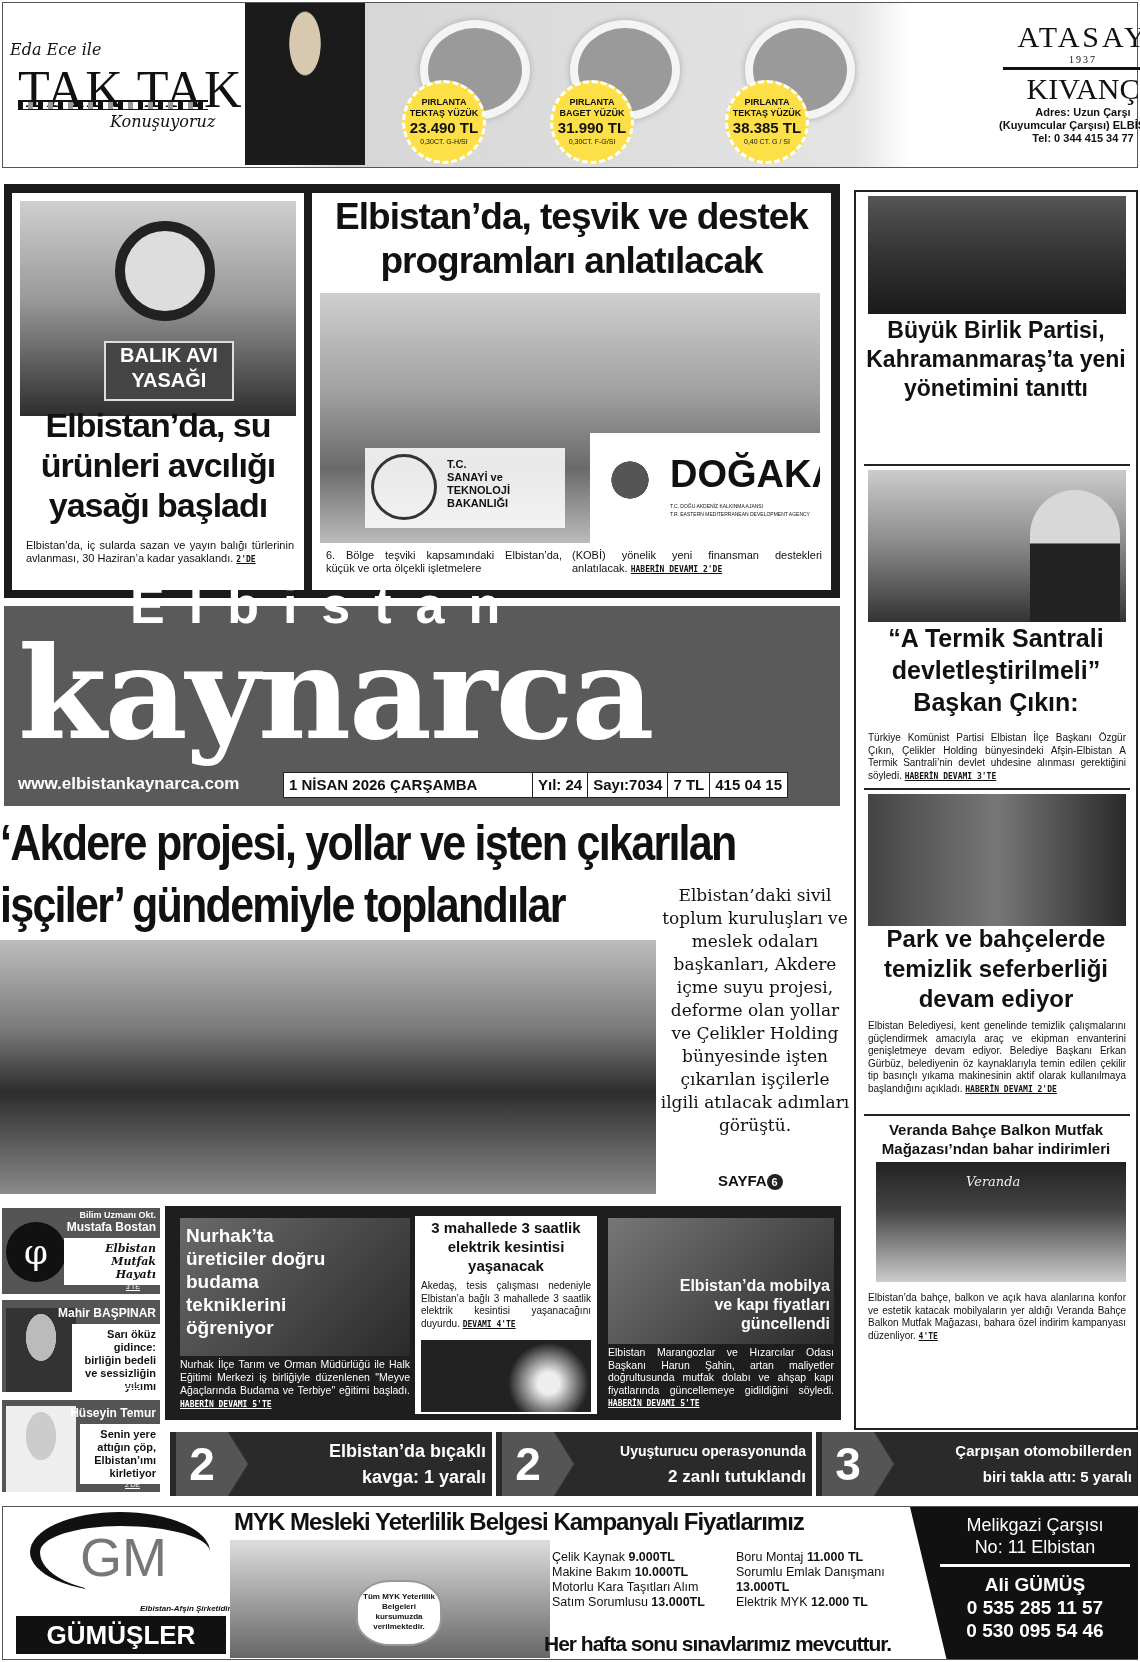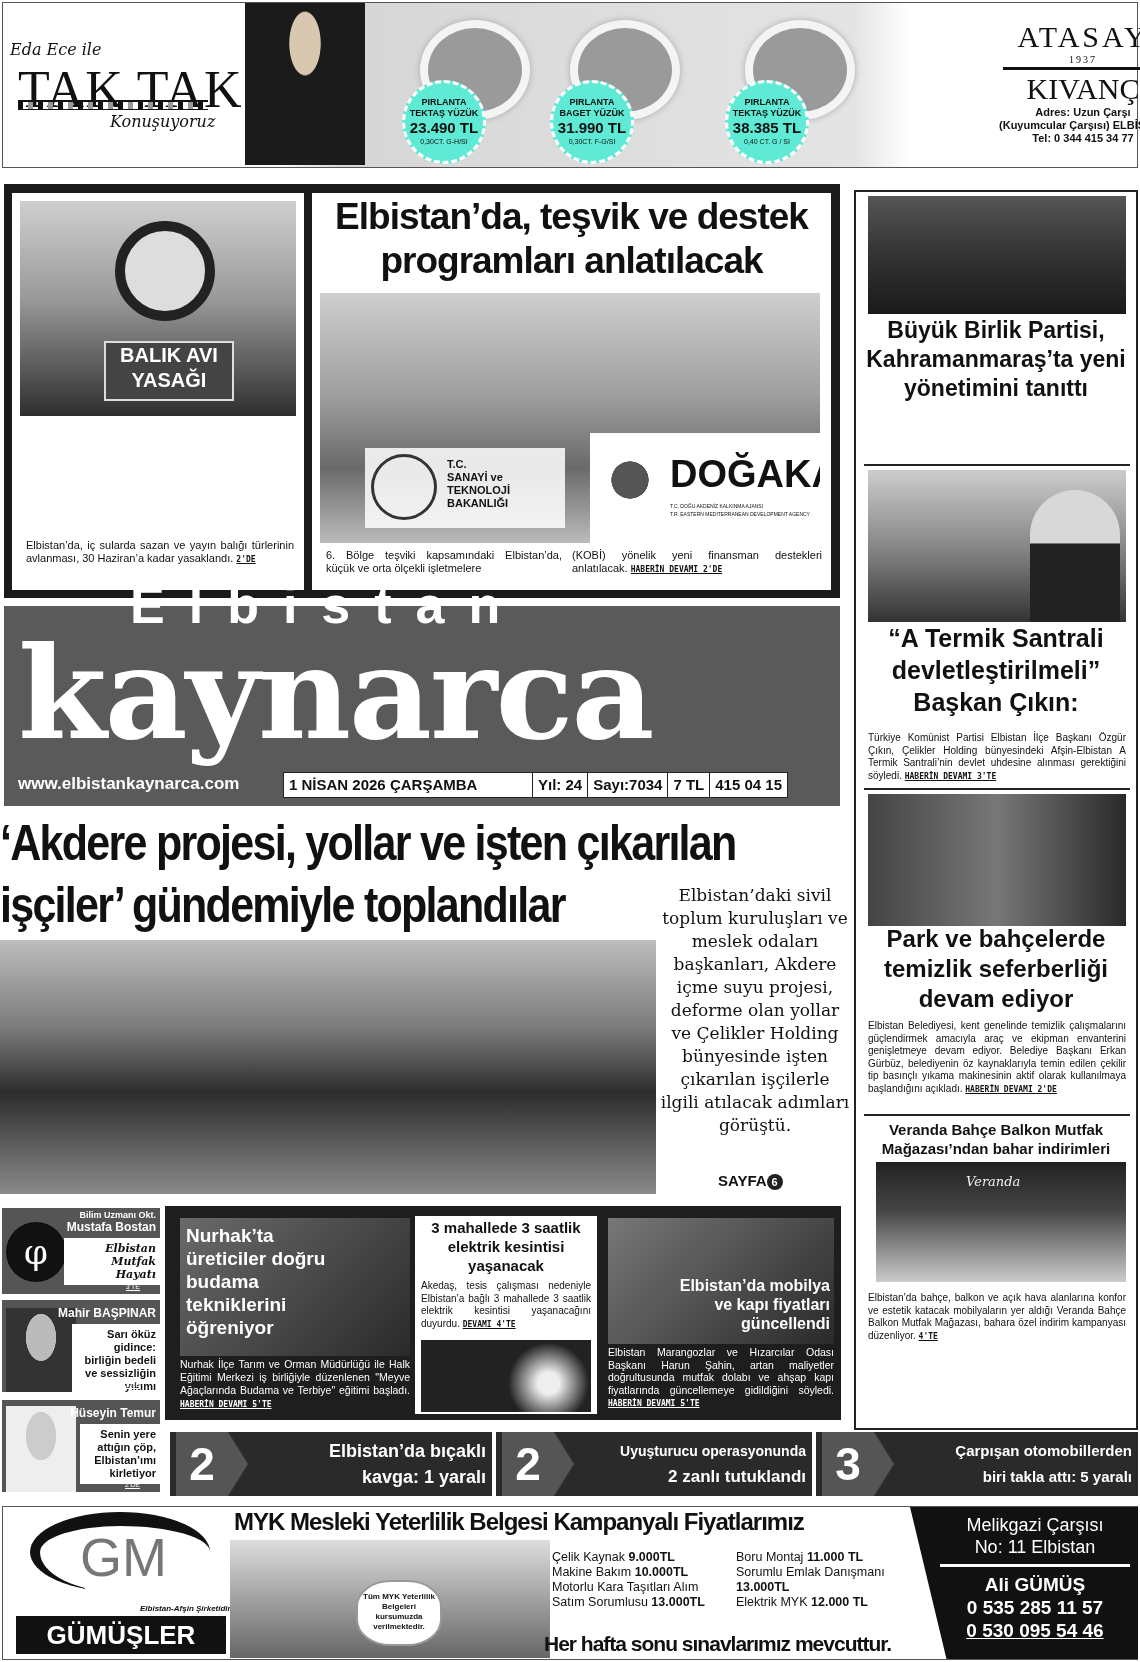--- a/index.html
+++ b/index.html
@@ -10,21 +10,21 @@
   .body-txt { font-size: 12.5px; line-height: 15px; text-align: justify; }
 
   
   #top-ad { left: 2px; top: 2px; width: 1136px; height: 166px; border: 1px solid #555; background: linear-gradient(90deg,#fff 0%,#fff 24%,#d6d6d6 30%,#e4e4e4 75%,#fff 80%); }
   #taktak-script { left: 10px; top: 40px; font-family: "DejaVu Serif", serif; font-style: italic; font-size: 16px; }
   #taktak-title { left: 18px; top: 60px; font-family: "Liberation Serif", serif; font-size: 52px; letter-spacing: 1px; }
   #taktak-dots { left: 18px; top: 100px; width: 190px; height: 10px; border-top: 2px solid #111; border-bottom: 1px solid #111; background: repeating-linear-gradient(90deg,#111 0 5px,transparent 5px 10px,#999 10px 15px, transparent 15px 20px); }
   #taktak-sub { left: 110px; top: 112px; font-family: "DejaVu Serif", serif; font-style: italic; font-size: 16px; }
   #model-photo { left: 245px; top: 3px; width: 120px; height: 162px; background: radial-gradient(ellipse at 50% 25%, #d8c8b0 0 18%, #1b1b1b 19% 100%); }
   .ring { width: 110px; height: 100px; border-radius: 50%; border: 8px solid #f4f4f4; box-shadow: 0 0 6px #aaa; background: #9a9a9a; }
-  .price-badge { width: 84px; height: 84px; border-radius: 50%; background: #5eead4; border: 3px dashed #fff; text-align: center; font-weight: 700; font-size: 9px; line-height: 11px; padding-top: 14px; color: #111; }
+  .price-badge { width: 84px; height: 84px; border-radius: 50%; background: #fde047; border: 3px dashed #fff; text-align: center; font-weight: 700; font-size: 9px; line-height: 11px; padding-top: 14px; color: #111; }
   .price-badge .pv { font-size: 15px; line-height: 17px; }
   .price-badge .pd { font-size: 7px; font-weight: 400; }
   #atasay { left: 945px; top: 20px; width: 180px; text-align: center; font-family: "Liberation Serif", serif; margin-left: 48px; }
   #atasay .brand { font-size: 30px; letter-spacing: 3px; }
   #atasay .year { font-size: 10px; letter-spacing: 2px; }
   #atasay .rule { height: 3px; background: #111; margin: 2px 10px; }
   #atasay .kivanc { font-size: 30px; }
   #atasay .addr { font-family: "Liberation Sans", sans-serif; font-weight: 700; font-size: 11px; line-height: 13px; }
 
   
@@ -111,20 +111,21 @@
   <div class="addr">Tel: 0 344 415 34 77</div>
 </div>
 
 <div id="row1-frame" class="abs"></div>
 
 <div id="box-balik" class="abs">
   <div class="photo" style="left:8px;top:8px;width:276px;height:215px;background:linear-gradient(180deg,#cfcfcf 0%,#9a9a9a 45%,#2e2e2e 100%);">
     <div style="position:absolute;left:95px;top:20px;width:100px;height:100px;border-radius:50%;border:10px solid #222;background:#ddd;"></div>
     <div style="position:absolute;left:84px;top:140px;width:130px;height:60px;background:#444;border:2px solid #ddd;color:#fff;font-weight:700;font-size:20px;line-height:25px;text-align:center;">BALIK AVI YASAĞI</div>
   </div>
+  <div class="abs h-big" style="left:4px;top:212px;width:284px;font-size:34px;line-height:40px;letter-spacing:-1px;">Elbistan’da, su ürünleri avcılığı yasağı başladı</div>
   <div class="abs body-txt" style="left:14px;top:346px;width:268px;font-size:11px;line-height:13px;">
     <span>Elbistan’da, iç sularda sazan ve yayın balığı türlerinin avlanması, 30 Haziran’a kadar yasaklandı.</span>
     <span class="ref">2'DE</span>
   </div>
 </div>
 
 <div id="box-tesvik" class="abs">
   <div class="abs h-big" style="left:0;top:2px;width:519px;font-size:37px;line-height:44px;letter-spacing:-1px;">Elbistan’da, teşvik ve destek programları anlatılacak</div>
   <div class="photo" style="left:8px;top:100px;width:500px;height:250px;background:linear-gradient(180deg,#cfcfcf 0%,#a0a0a0 40%,#6a6a6a 70%,#bbb 100%);">
     <div style="position:absolute;left:45px;top:155px;width:200px;height:80px;background:rgba(255,255,255,0.85);">
@@ -296,14 +297,14 @@
   <div><span>Elektrik MYK</span> <b>12.000 TL</b></div>
 </div>
 <div class="abs" style="left:544px;top:1632px;font-weight:700;font-size:21px;letter-spacing:-1px;white-space:nowrap;">Her hafta sonu sınavlarımız mevcuttur.</div>
 <div class="abs" style="left:910px;top:1507px;width:228px;height:152px;background:#111;clip-path:polygon(0 0,100% 0,100% 100%,16% 100%);"></div>
 <div class="abs" style="left:930px;top:1514px;width:210px;text-align:center;color:#fff;">
   <div style="font-size:18px;line-height:22px;">Melikgazi Çarşısı</div>
   <div style="font-size:18px;line-height:22px;">No: 11 Elbistan</div>
   <div style="height:3px;background:#fff;margin:6px 10px;"></div>
   <div style="font-size:19px;line-height:23px;font-weight:700;">Ali GÜMÜŞ</div>
   <div style="font-size:19px;line-height:23px;font-weight:700;">0 535 285 11 57</div>
-  <div style="font-size:19px;line-height:23px;font-weight:700;text-decoration:underline;">0 530 095 54 46</div>
+  <div style="font-size:19px;line-height:23px;font-weight:700;">0 530 095 54 46</div>
 </div>
 
 </body></html>

